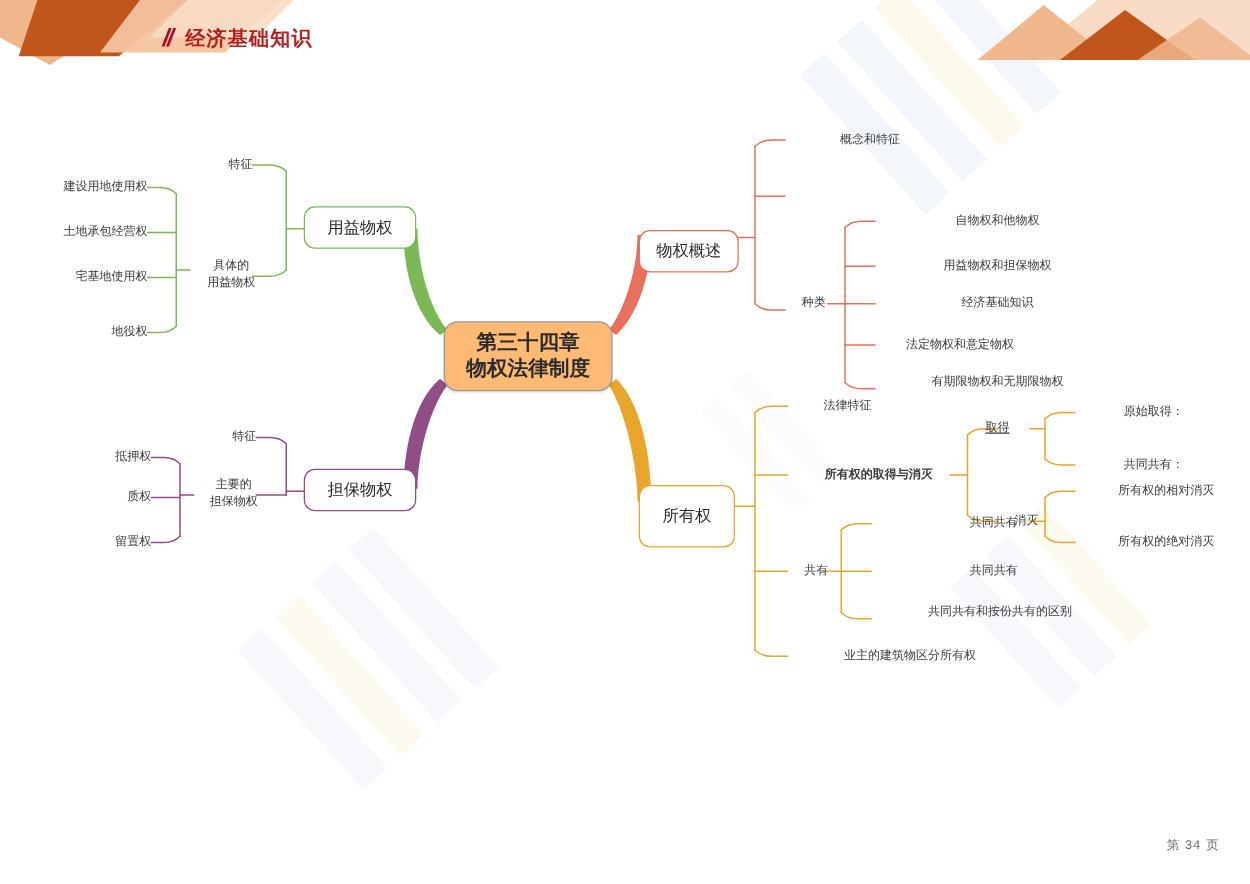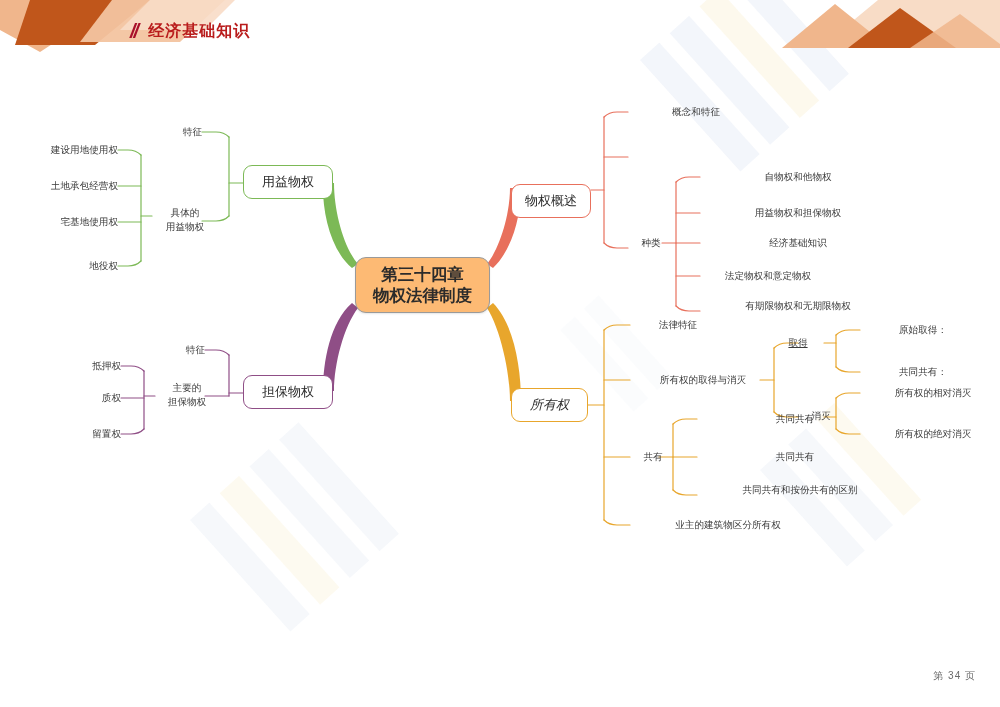--- a/index.html
+++ b/index.html
@@ -250,21 +250,21 @@
 
   <div class="map-node node-root" style="left:355px; top:257px; width:135px; height:56px;">第三十四章
 物权法律制度</div>
 
   <div class="map-node node-branch node-green" style="left:243px; top:165px; width:90px; height:34px;">用益物权</div>
 
   <div class="map-node node-branch node-purple" style="left:243px; top:375px; width:90px; height:34px;">担保物权</div>
 
   <div class="map-node node-branch node-red" style="left:511px; top:184px; width:80px; height:34px;">物权概述</div>
 
-  <div class="map-node node-branch node-orange" style="left:511px; top:388px; width:77px; height:34px;font-style:italic;">所有权</div>
+  <div class="map-node node-branch node-orange" style="left:511px; top:388px; width:77px; height:50px;">所有权</div>
 
   <div class="map-label label-left" style="left:152px; top:125px; width:50px;">特征</div>
   <div class="map-label label-right" style="left:155px; top:206px; width:60px;">具体的
 用益物权</div>
 
   <div class="map-label label-left" style="left:28px; top:143px; width:90px;">建设用地使用权</div>
   <div class="map-label label-left" style="left:28px; top:179px; width:90px;">土地承包经营权</div>
   <div class="map-label label-left" style="left:28px; top:215px; width:90px;">宅基地使用权</div>
   <div class="map-label label-left" style="left:28px; top:259px; width:90px;">地役权</div>
 
@@ -279,21 +279,21 @@
   <div class="map-label label-right" style="left:631px; top:105px; width:130px;">概念和特征</div>
   <div class="map-label label-right" style="left:631px; top:236px; width:40px;">种类</div>
 
   <div class="map-label label-right" style="left:703px; top:170px; width:190px;">自物权和他物权</div>
   <div class="map-label label-right" style="left:703px; top:206px; width:190px;">用益物权和担保物权</div>
   <div class="map-label label-right" style="left:703px; top:236px; width:190px;">经济基础知识</div>
   <div class="map-label label-right" style="left:673px; top:269px; width:190px;">法定物权和意定物权</div>
   <div class="map-label label-right" style="left:703px; top:299px; width:190px;">有期限物权和无期限物权</div>
 
   <div class="map-label label-right" style="left:633px; top:318px; width:90px;">法律特征</div>
-  <div class="map-label label-right" style="left:633px; top:373px; width:140px;">所有权的取得与消灭</div>
+  <div class="map-label label-right" style="left:633px; top:373px; width:140px;font-weight:bold;">所有权的取得与消灭</div>
   <div class="map-label label-right" style="left:633px; top:450px; width:40px;">共有</div>
   <div class="map-label label-right" style="left:633px; top:518px; width:190px;">业主的建筑物区分所有权</div>
 
   <div class="map-label label-right" style="left:778px; top:336px; width:40px;text-decoration:underline;">取得</div>
   <div class="map-label label-right" style="left:801px; top:410px; width:40px;font-family:Liberation Mono, monospace;">消灭</div>
 
   <div class="map-label label-right" style="left:863px; top:323px; width:120px;">原始取得：</div>
   <div class="map-label label-right" style="left:863px; top:365px; width:120px;">共同共有：</div>
   <div class="map-label label-right" style="left:863px; top:386px; width:140px;">所有权的相对消灭</div>
   <div class="map-label label-right" style="left:863px; top:427px; width:140px;">所有权的绝对消灭</div>

